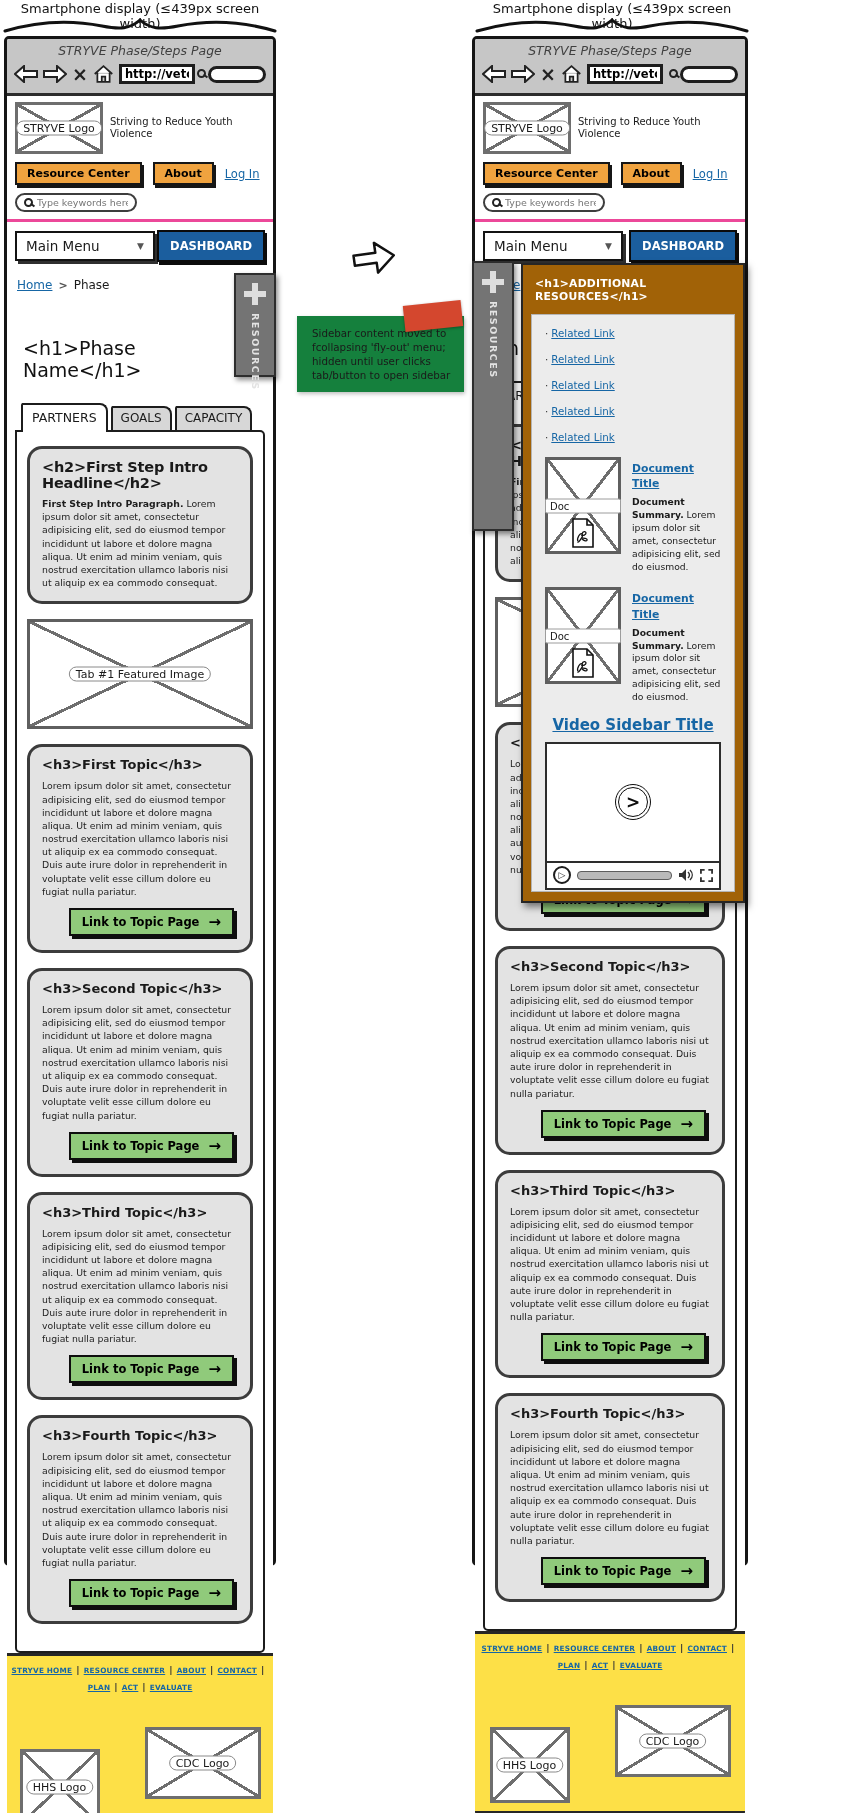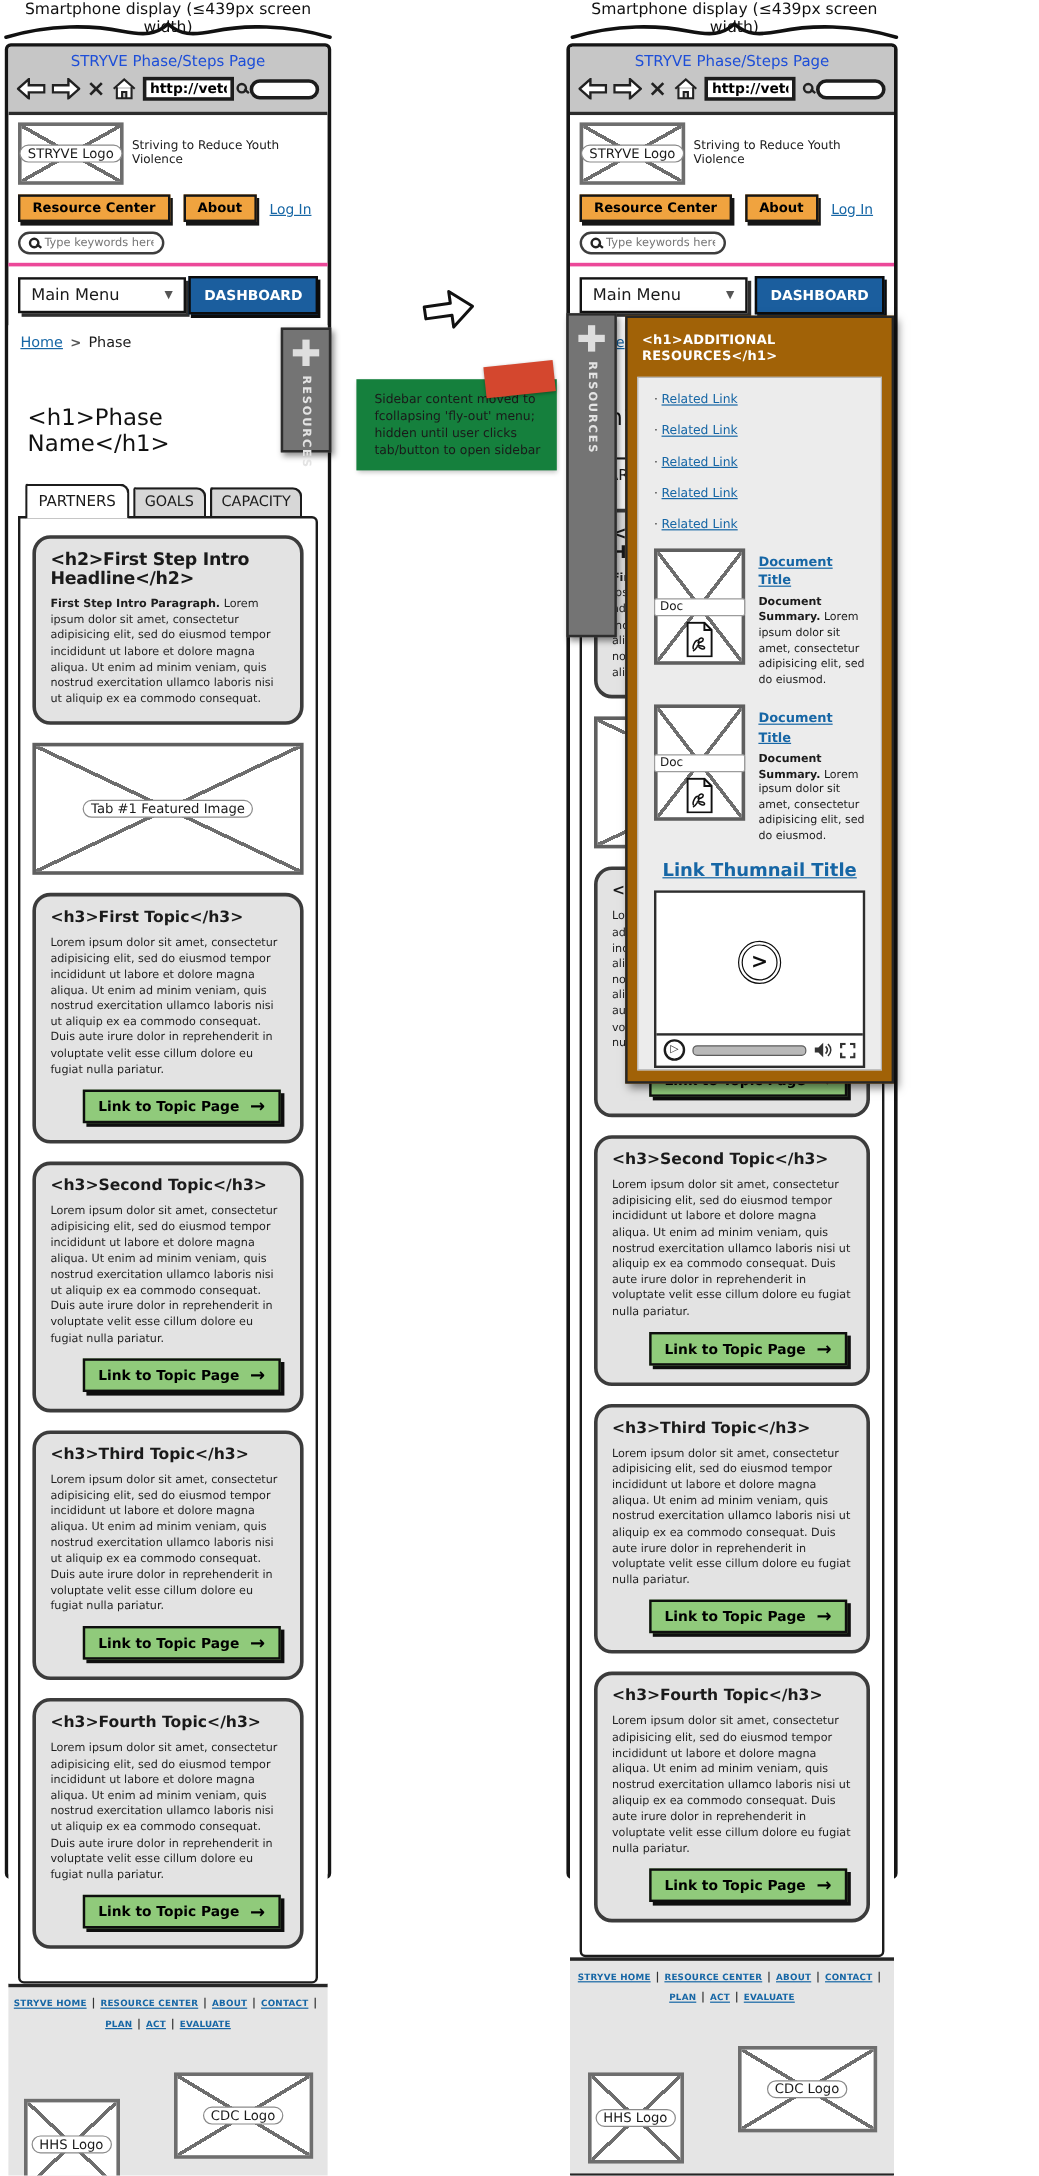--- a/index.html
+++ b/index.html
@@ -19,21 +19,21 @@
   
   .phone {
     position:absolute; top:36px; width:272px; height:1530px;
     border:3px solid #151515; border-radius:5px; background:#fff;
     display:flex; flex-direction:column;
   }
   .phone.p-left { left:4px; }
   .phone.p-right { left:472px; width:276px; }
 
   .chrome { background:#c6c6c6; border-bottom:3px solid #2c2c2c; padding:4px 7px 6px; border-radius:2px 2px 0 0; }
-  .chrome-title { text-align:center; font-size:12.5px; color:#1d4ed8; }
+  .chrome-title { text-align:center; font-size:12.5px; color:#404040;font-style:italic; }
   .chrome-row { display:flex; align-items:center; gap:5px; margin-top:3px; height:26px; }
   .close-x { font-size:19px; font-weight:bold; color:#222; line-height:1; }
   .urlbox { width:76px; height:20px; border:3px solid #1d1d1d; background:#fff; font-size:11.5px; font-weight:bold; font-family:"DejaVu Sans",sans-serif; padding:0 3px; }
   .chrome-search { margin-left:auto; width:58px; height:17px; border:3px solid #1d1d1d; border-radius:10px; background:#fff; position:relative; }
   .mag { display:inline-block; width:9px; height:9px; border:2px solid #222; border-radius:50%; position:relative; flex:none; }
   .mag::after { content:""; position:absolute; width:5px; height:2px; background:#222; transform:rotate(40deg); right:-4px; bottom:-1px; }
   .chrome-search .mag { position:absolute; left:-14px; top:0; }
 
   
   .hdr { padding:6px 8px 7px; border-bottom:3px solid #ec4899; }
@@ -85,21 +85,21 @@
   .card-h3 { font-weight:bold; font-size:13px; margin-bottom:7px; }
   .card p { font-size:9.3px; line-height:1.42; color:#1e1e1e; }
   .lead { font-weight:bold; }
 
   .feat { height:110px; margin-bottom:15px; border-color:#5f5f5f; }
 
   .gbtn { display:flex; align-items:center; gap:9px; margin:10px 4px 2px auto; width:max-content; background:#90CA7B; border:2px solid #0e0e0e; box-shadow:3px 3px 0 #0e0e0e; padding:5px 11px; font-weight:bold; font-size:11.5px; font-family:inherit; cursor:pointer; }
   .gbtn .arr { font-size:15px; font-weight:bold; line-height:0.8; }
 
   
-  .foot { background:#e5e5e5; border-top:3px solid #262626; text-align:center; padding:9px 2px 8px; }
+  .foot { background:#fde047; border-top:3px solid #262626; text-align:center; padding:9px 2px 8px; }
   .f-links { font-size:7.3px; font-weight:bold; letter-spacing:0.2px; }
   .f-links .link { text-transform:uppercase; }
   .f-links .fsep { color:#333; margin:0 4px; font-size:9px; }
   .f-row2 { margin-top:7px; }
   .f-logos { display:flex; justify-content:center; align-items:center; gap:3px; margin-top:9px; }
   .hhs-ph { width:80px; height:76px;margin-top:48px; }
   .cdc-ph { width:116px; height:72px;margin-left:42px; }
   .sbar { height:17px; background:#bdbdbd; border-top:3px solid #262626; position:relative; border-radius:0 0 2px 2px; }
   .grip { position:absolute; right:2px; top:2px; width:12px; height:11px; background:repeating-linear-gradient(135deg,#3a3a3a 0 2px,transparent 2px 5px); clip-path:polygon(100% 0,100% 100%,0 100%); }
 
@@ -370,21 +370,21 @@
               <path d="M16 1 V7 H22" fill="none" stroke="#111" stroke-width="1.6"></path>
               <path d="M7 23 C5.5 21 9 14 11 16 C13 18 8.5 23.5 6.5 24.5 M11 16 C11.8 13.2 15 13 15 15 C15 17 12 17.6 10.2 17.4 M9.5 20.5 C12.5 19.5 17 20.5 16 22.3 C15.2 23.8 12 22 11.2 21" stroke="#111" fill="none" stroke-width="1.3"></path>
             </svg>
         </div>
         <div class="doc-info">
           <span class="doc-title">Document Title</span>
           <div><span class="lead">Document Summary.</span><span> Lorem ipsum dolor sit amet, consectetur adipisicing elit, sed do eiusmod.</span></div>
         </div>
       </div>
 
-      <div class="vid-title">Link Thumnail Title</div>
+      <div class="vid-title">Video Sidebar Title</div>
 
       <div class="video">
         <div class="vscreen">
           <div class="play-circle">&gt;</div>
         </div>
         <div class="vctrl">
           <span class="ctrl-play">▷</span>
           <div class="progress"></div>
           <svg width="16" height="14" viewBox="0 0 16 14">
               <path d="M1 5 H4 L8 1 V13 L4 9 H1 Z" fill="#333"></path>

